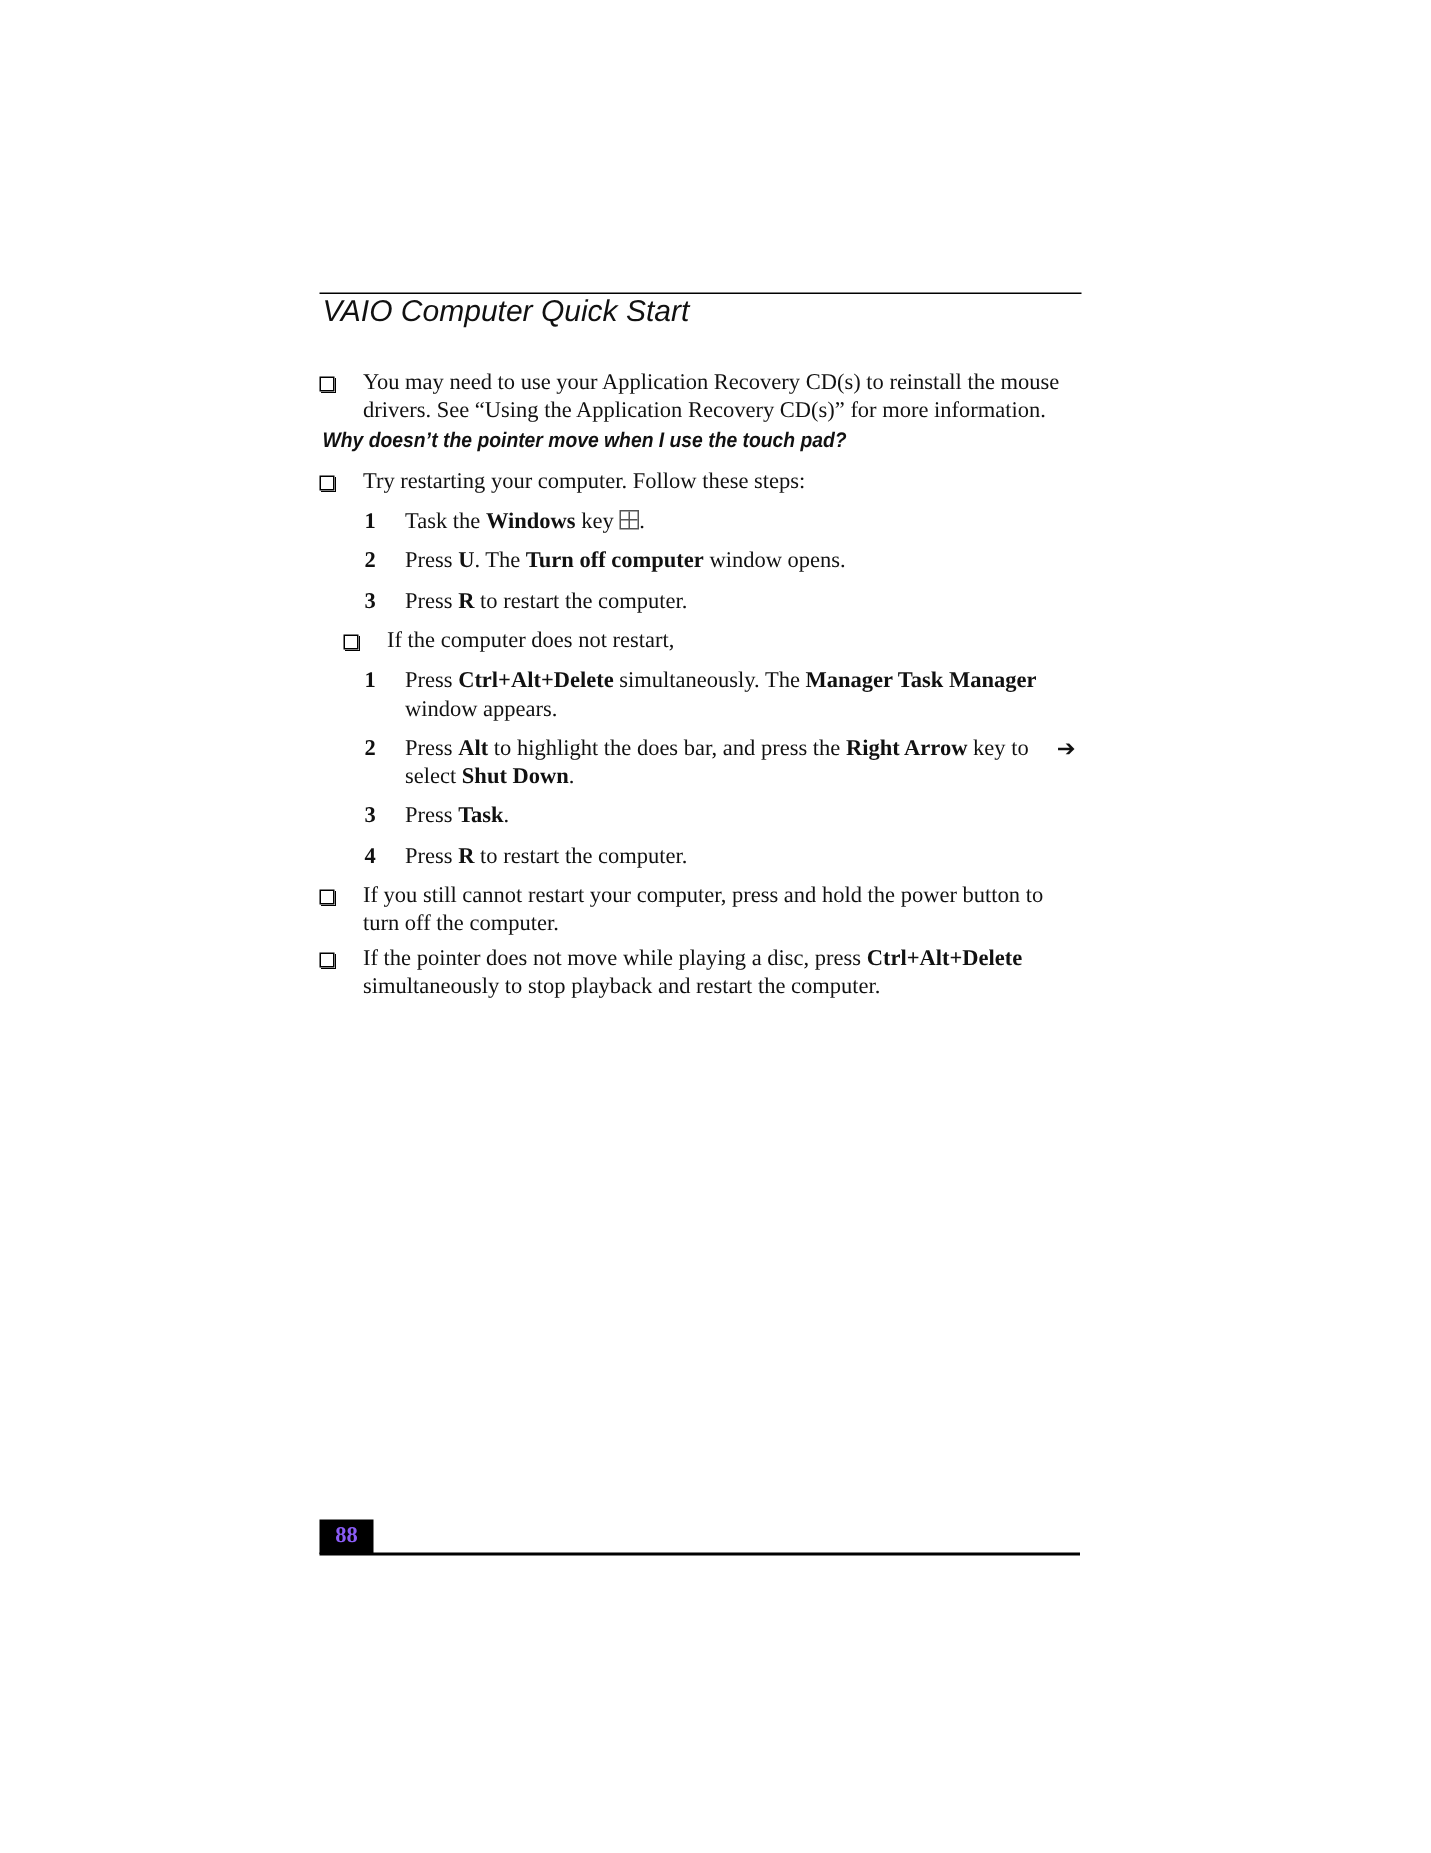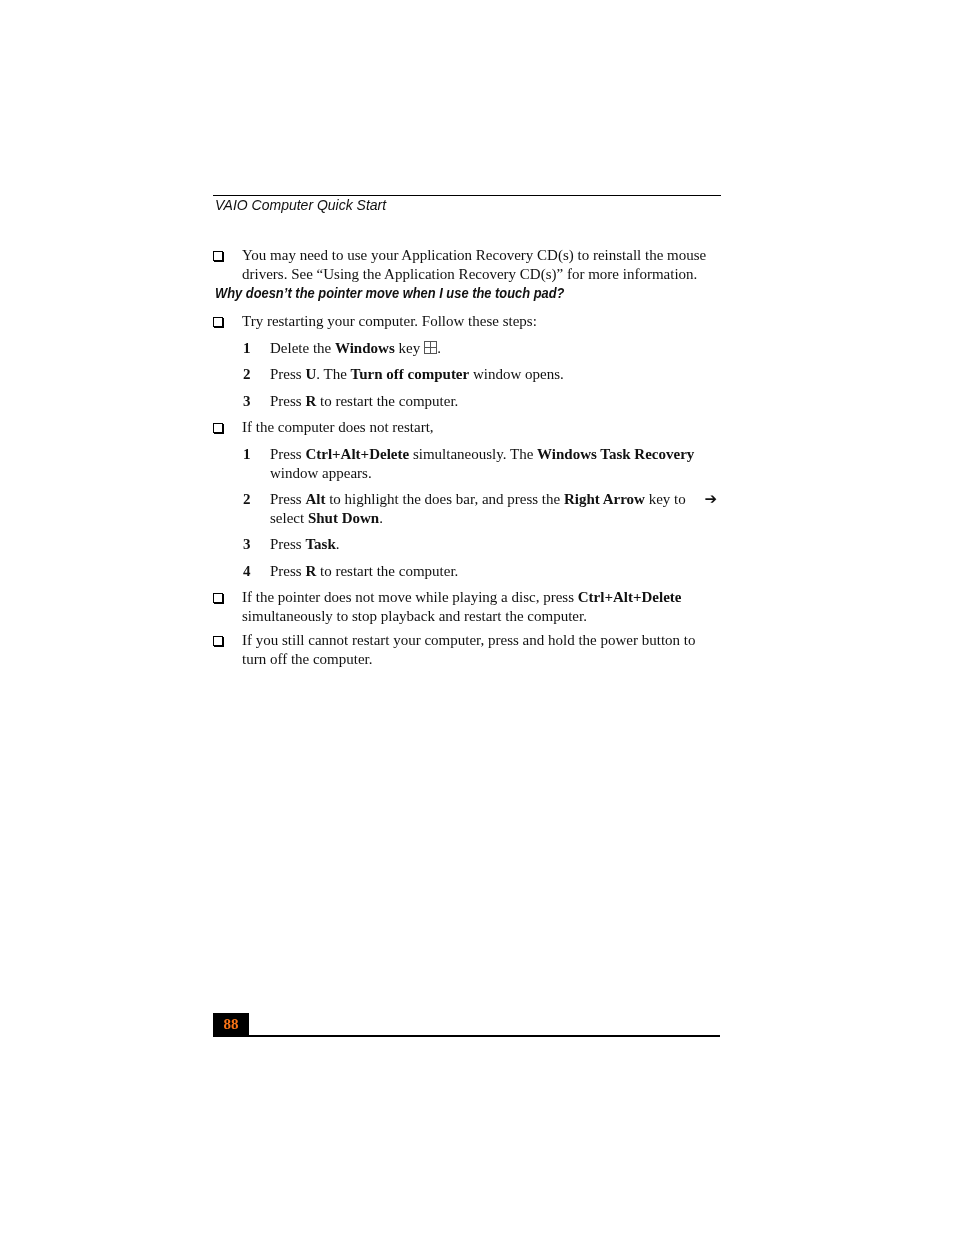--- a/index.html
+++ b/index.html
@@ -1,30 +1,30 @@
 <!DOCTYPE html>
 <html><head>
 <meta charset="utf-8">
 <style>
   html, body { margin:0; padding:0; background:#fff; }
   body { width:954px; height:1235px; position:relative; font-family:"Liberation Serif", serif; color:#111; }
   .top-rule { position:absolute; left:213px; top:195px; width:508px; height:1px; background:#000; }
-  .running-head { position:absolute; left:215px; top:197px; font-family:"Liberation Sans", sans-serif; font-style:italic; font-size:14px; }
+  .running-head { position:absolute; left:215px; top:197px; font-family:"Liberation Sans", sans-serif; font-style:italic; font-size:20px; }
   .content { position:absolute; left:213px; top:246px; width:510px; font-size:15px; line-height:19px; }
   .bullet { position:relative; padding-left:29px; }
   .bullet .box { position:absolute; left:0; top:5px; width:8px; height:8px; border:1px solid #000; box-shadow:1px 1px 0 #000; }
   .heading { font-family:"Liberation Sans", sans-serif; font-style:italic; font-weight:bold; font-size:14px; transform:scaleX(0.92); transform-origin:left; margin:0 0 9px 2px; }
   .step { position:relative; padding-left:57px; }
   .step .num { position:absolute; left:30px; top:0; font-weight:bold; }
   b { font-weight:bold;text-align:right; }
   .winkey { display:inline-block; width:11px; height:11px; border:1px solid #555; position:relative; vertical-align:-1px; margin-left:4px; }
   .winkey::before { content:""; position:absolute; left:5px; top:0; width:1px; height:11px; background:#555; }
   .winkey::after { content:""; position:absolute; left:0; top:5px; width:11px; height:1px; background:#555; }
   .arrow { font-family:"DejaVu Sans", sans-serif; font-weight:bold; float:right; margin-right:6px; }
-  .footer-box { position:absolute; left:213px; top:1013px; width:36px; height:23px; background:#000; color:#f97316; font-weight:bold; font-size:15px; text-align:center; line-height:22px; }
+  .footer-box { position:absolute; left:213px; top:1013px; width:36px; height:23px; background:#000; color:#8b5cf6; font-weight:bold; font-size:15px; text-align:center; line-height:22px; }
   .footer-rule { position:absolute; left:213px; top:1035px; width:507px; height:2px; background:#000; }
 </style>
 </head>
 <body>
 
 <div class="top-rule"></div>
 <div class="running-head">VAIO Computer Quick Start</div>
 
 <div class="content">
   <div class="bullet" style="">
@@ -33,57 +33,57 @@
   </div>
 
   <div class="heading">Why doesn’t the pointer move when I use the touch pad?</div>
 
   <div class="bullet" style="margin-bottom:8px;padding-left:29px;">
     <span class="box"></span>
     <span>Try restarting your computer. Follow these steps:</span>
   </div>
   <div class="step" style="margin-bottom:7px;">
     <span class="num">1</span>
-    <span>Delete the </span><b>Windows</b><span> key</span><span class="winkey"></span><span>.</span>
+    <span>Task the </span><b>Windows</b><span> key</span><span class="winkey"></span><span>.</span>
   </div>
   <div class="step" style="margin-bottom:8px;">
     <span class="num">2</span>
     <span>Press </span><b>U</b><span>. The </span><b>Turn off computer</b><span> window opens.</span>
   </div>
   <div class="step" style="margin-bottom:7px;">
     <span class="num">3</span>
     <span>Press </span><b>R</b><span> to restart the computer.</span>
   </div>
 
-  <div class="bullet" style="margin-bottom:8px;">
+  <div class="bullet" style="margin-bottom:8px;margin-left:16px;">
     <span class="box"></span>
     <span>If the computer does not restart,</span>
   </div>
   <div class="step" style="margin-bottom:7px;">
     <span class="num">1</span>
-    <span>Press </span><b>Ctrl+Alt+Delete</b><span> simultaneously. The </span><b>Windows Task Recovery</b><span> window appears.</span>
+    <span>Press </span><b>Ctrl+Alt+Delete</b><span> simultaneously. The </span><b>Manager Task Manager</b><span> window appears.</span>
   </div>
   <div class="step" style="margin-bottom:7px;">
     <span class="num">2</span>
     <span class="arrow">➔</span>
     <span>Press </span><b>Alt</b><span> to highlight the does bar, and press the </span><b>Right Arrow</b><span> key</span><span> to select </span><b>Shut Down</b><span>.</span>
   </div>
   <div class="step" style="margin-bottom:8px;">
     <span class="num">3</span>
     <span>Press </span><b>Task</b><span>.</span>
   </div>
   <div class="step" style="margin-bottom:7px;">
     <span class="num">4</span>
     <span>Press </span><b>R</b><span> to restart the computer.</span>
   </div>
 
+  <div class="bullet" style="margin-bottom:4px;">
+    <span class="box"></span>
+    <span>If you still cannot restart your computer, press and hold the power button to turn off the computer.</span>
+  </div>
   <div class="bullet" style="margin-bottom:5px;">
     <span class="box"></span>
     <span>If the pointer does not move while playing a disc, press </span><b>Ctrl+Alt+Delete</b><span> simultaneously to stop playback and restart the computer.</span>
-  </div>
-  <div class="bullet" style="margin-bottom:4px;">
-    <span class="box"></span>
-    <span>If you still cannot restart your computer, press and hold the power button to turn off the computer.</span>
   </div>
 </div>
 
 <div class="footer-box">88</div>
 <div class="footer-rule"></div>
 
 </body></html>

